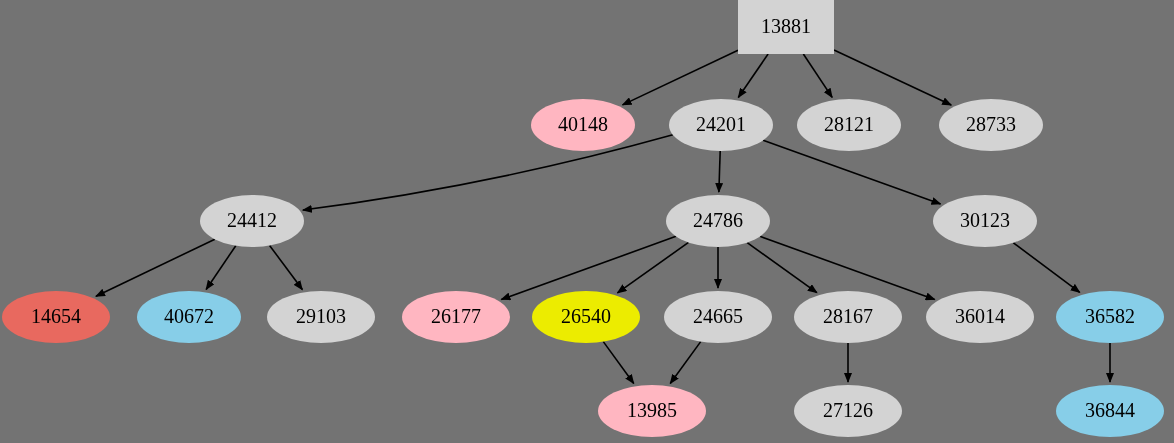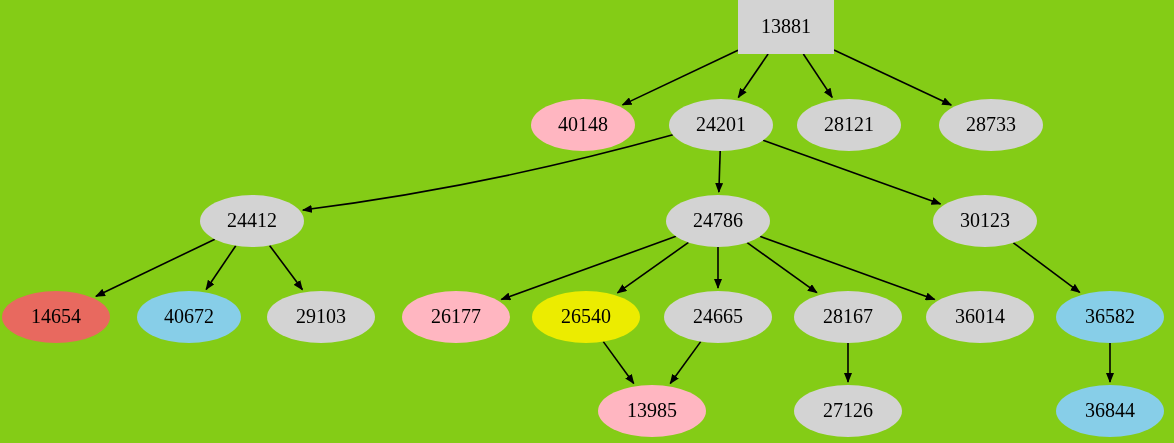--- a/index.html
+++ b/index.html
@@ -7,21 +7,21 @@
     padding: 0;
     background: #ffffff;
   }
   body {
     font-family: "Liberation Serif", "DejaVu Serif", serif;
   }
   #graph-canvas {
     position: relative;
     width: 1174px;
     height: 443px;
-    background: #84cc16;
+    background: #737373;
     overflow: hidden;
   }
   #graph-svg {
     position: absolute;
     left: 0;
     top: 0;
     width: 1174px;
     height: 443px;
   }
   .node-label {

